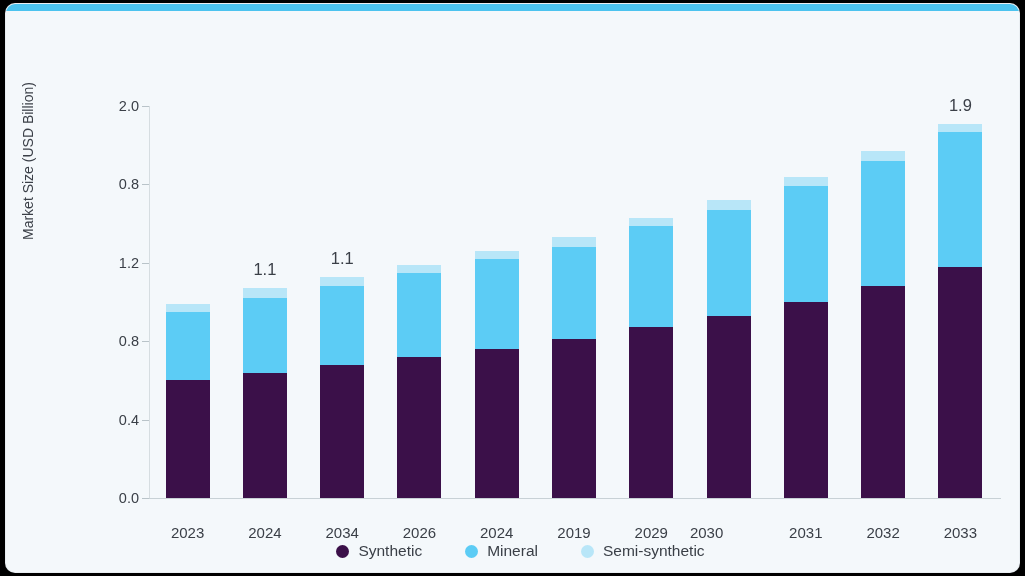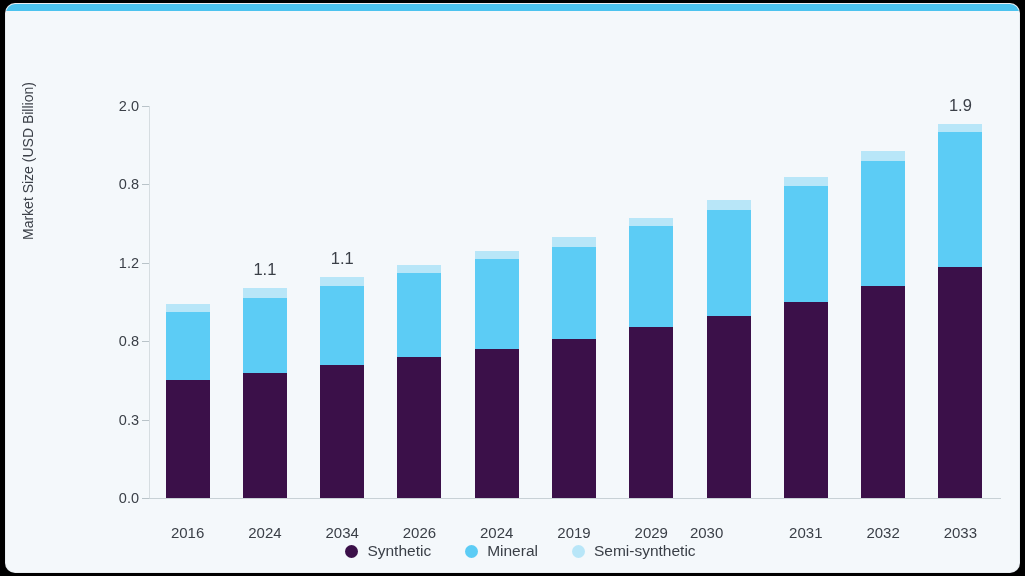--- a/index.html
+++ b/index.html
@@ -130,21 +130,21 @@
   .x-cat {
     position: absolute; top: 418px;
     text-align: center;
     font-size: 15px; color: #3a3f47;
   }
   
   #legend {
     position: absolute; left: 0; bottom: 12px;
     width: 1013px;
     display: flex; justify-content: center; align-items: flex-end;
-    gap: 34px;
+    gap: 43px;
     padding-left: 16px;
   }
   .legend-item { display: flex; align-items: center; gap: 9px; }
   .legend-dot { width: 13px; height: 13px; border-radius: 50%; }
   .legend-text { font-size: 15.5px; color: #3a3f47; }
 </style>
 </head>
 <body>
 
 <div id="card">
@@ -155,21 +155,21 @@
     <div id="ylabel">Market Size (USD Billion)</div>
     <div id="yaxis-line"></div>
     <div id="xaxis-line"></div>
     <div id="plot">
         <div class="tick-row" style="top: 392px;">
           <div class="tick-mark"></div>
           <div class="tick-label">0.0</div>
         </div>
         <div class="tick-row" style="top: 313.6px;">
           <div class="tick-mark"></div>
-          <div class="tick-label">0.3</div>
+          <div class="tick-label">0.4</div>
         </div>
         <div class="tick-row" style="top: 235.2px;">
           <div class="tick-mark"></div>
           <div class="tick-label">0.8</div>
         </div>
         <div class="tick-row" style="top: 156.8px;">
           <div class="tick-mark"></div>
           <div class="tick-label">1.2</div>
         </div>
         <div class="tick-row" style="top: 78.4px;">
@@ -180,21 +180,21 @@
           <div class="tick-mark"></div>
           <div class="tick-label">2.0</div>
         </div>
         <div class="bar-group" style="left: 16.6364px; width: 44px;">
           <div class="bar-stack">
             <div class="seg semi" style="height: 7.84px; background: rgb(184, 230, 248);"></div>
             <div class="seg mineral" style="height: 68.6px; background: rgb(92, 204, 245);"></div>
             <div class="seg synthetic" style="height: 117.6px; background: rgb(59, 16, 73);"></div>
           </div>
         </div>
-        <div class="x-cat" style="left: 0px; width: 77.2727px;">2016</div>
+        <div class="x-cat" style="left: 0px; width: 77.2727px;">2023</div>
         <div class="bar-group" style="left: 93.9091px; width: 44px;">
           <div class="bar-stack">
             <div class="seg semi" style="height: 9.8px; background: rgb(184, 230, 248);"></div>
             <div class="seg mineral" style="height: 74.48px; background: rgb(92, 204, 245);"></div>
             <div class="seg synthetic" style="height: 125.44px; background: rgb(59, 16, 73);"></div>
           </div>
         </div>
         <div class="bar-value" style="left: 115.909px; top: 154.28px;">1.1</div>
         <div class="x-cat" style="left: 77.2727px; width: 77.2727px;">2024</div>
         <div class="bar-group" style="left: 171.182px; width: 44px;">

